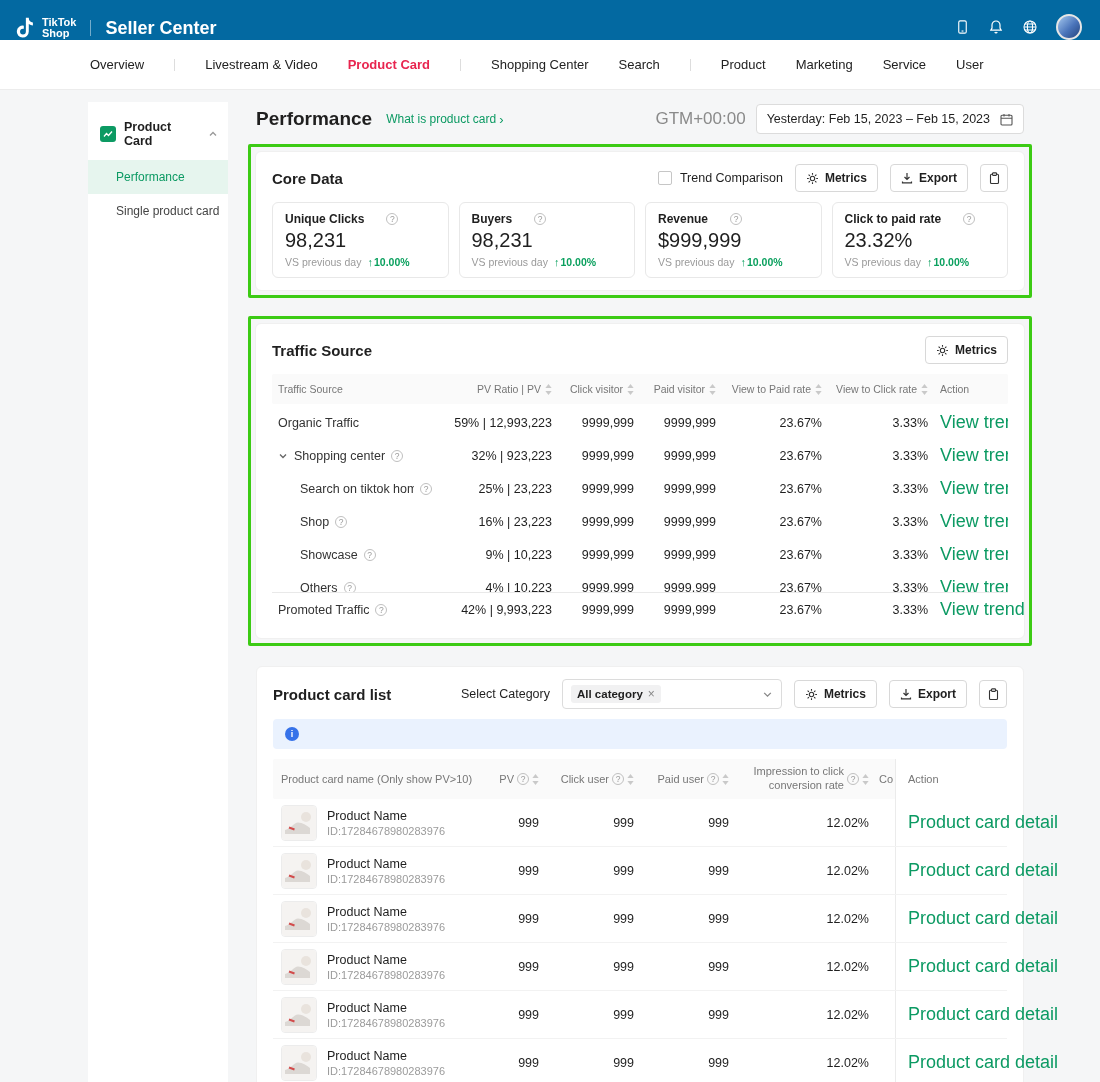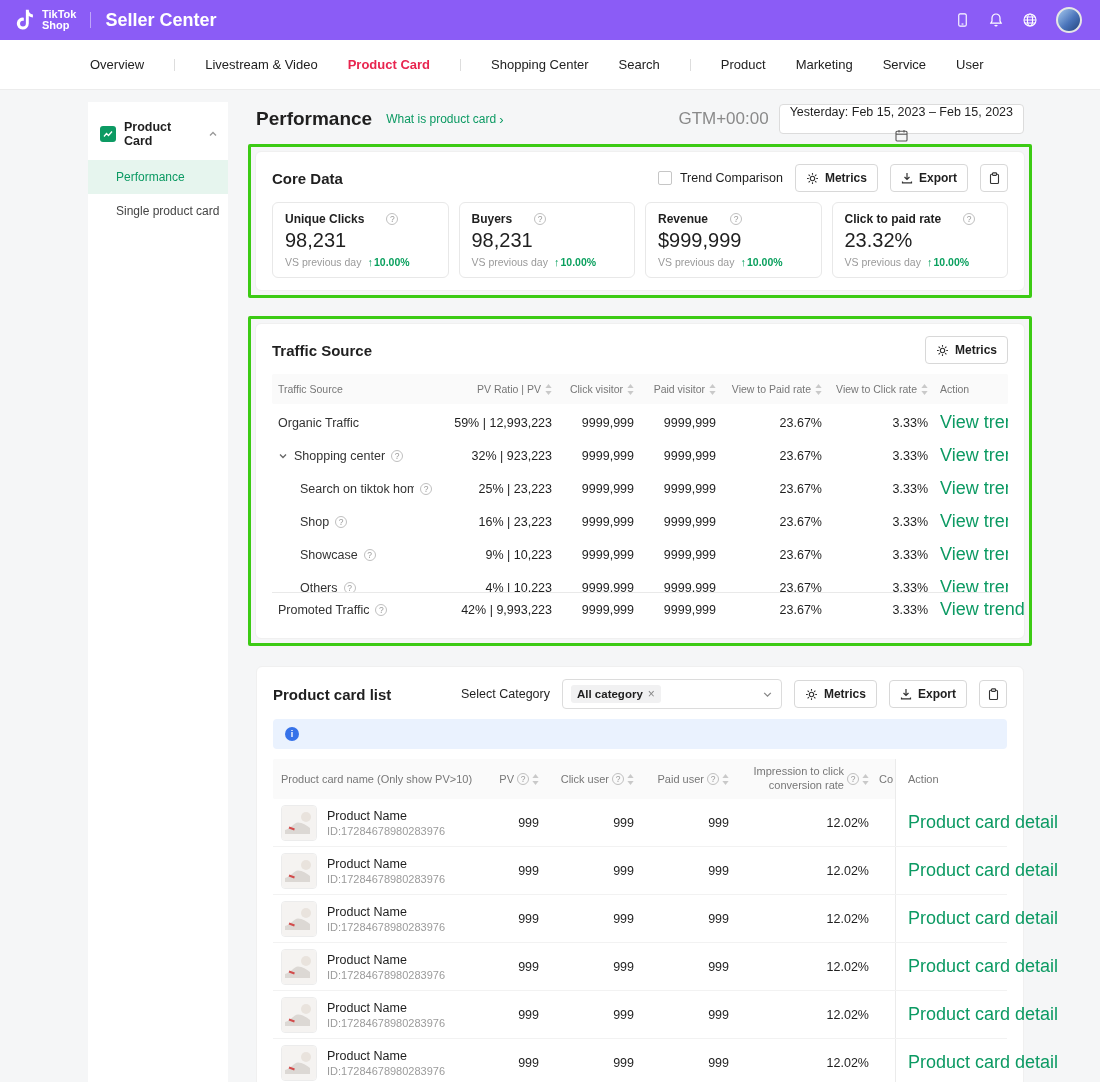--- a/index.html
+++ b/index.html
@@ -2,21 +2,21 @@
 <html style="--accent-teal: #0c9a63; --active-red: #e8254f; --annotation-green: #3ccb14; --delta-green: #0aa05e; --info-blue: #3672e9;"><head>
 <meta charset="utf-8">
 <style>
   * { margin:0; padding:0; box-sizing:border-box; }
   html,body { width:1100px; height:1082px; }
   body { font-family:"Liberation Sans",sans-serif; background:#f5f6f7; color:#1f1f1f; overflow:hidden; }
   button { font-family:inherit; }
   a { text-decoration:none; }
 
   
-  .topbar { height:40px; background:#8b5cf6; display:flex; align-items:center; justify-content:space-between; padding:0 18px 0 14px; }
+  .topbar { height:40px; background:#0369a1; display:flex; align-items:flex-end; justify-content:space-between; padding:0 18px 0 14px; }
   .brand { display:flex; align-items:center; gap:7px; color:#fff; }
   .logo-text { display:flex; flex-direction:column; font-weight:bold; font-size:11px; line-height:11px; }
   .brand-divider { width:1px; height:16px; background:rgba(255,255,255,.45); margin:0 7px; }
   .app-title { font-size:18px; font-weight:700; color:#fff; }
   .topbar-actions { display:flex; align-items:center; gap:18px; }
   .tb-icon { display:flex; cursor:pointer; }
   .avatar { width:26px; height:26px; border-radius:50%; border:2px solid #e6e6e6; background:linear-gradient(135deg,#a6c9ef 0%,#4a74ba 55%,#24447d 100%); cursor:pointer; }
 
   
   .mainnav { height:50px; background:#fff; display:flex; align-items:center; gap:30px; padding-left:90px; border-bottom:1px solid #ececec; }
@@ -36,21 +36,21 @@
   .side-item.selected { background:#e6f5ee; color:var(--accent-teal,#0c9a63); }
 
   
   .page-head { display:flex; align-items:center; justify-content:space-between; margin:2px 8px 10px; height:30px; }
   .page-title-row { display:flex; align-items:center; gap:14px; }
   h1 { font-size:19px; font-weight:700; }
   .help-link { font-size:12px; color:var(--accent-teal,#0c9a63); cursor:pointer; display:flex; align-items:center; gap:3px; }
   .chev-r { font-size:13px; line-height:1; }
   .date-row { display:flex; align-items:center; gap:10px; }
   .tz { font-size:17px; color:#8a8a8a; }
-  .date-picker { display:flex; align-items:center; gap:10px; border:1px solid #dcdcdc; border-radius:4px; background:#fff; height:30px; padding:0 10px; font-size:12.5px; cursor:pointer;flex-direction:column; }
+  .date-picker { display:flex; align-items:center; gap:10px; border:1px solid #dcdcdc; border-radius:4px; background:#fff; height:30px; padding:0 10px; font-size:12.5px; cursor:pointer; }
 
   
   .annotated { border:3px solid var(--annotation-green,#3ccb14); padding:4px; border-radius:2px; }
   .annotated.core { margin-bottom:18px; }
   .annotated.traffic { margin-bottom:20px; }
 
   
   .card { background:#fff; border-radius:6px; padding:12px 16px; border:1px solid #f0f0f0; }
   .card-head { display:flex; align-items:center; margin-bottom:10px; min-height:28px; }
   h2 { font-size:15px; font-weight:700; flex:none; }

